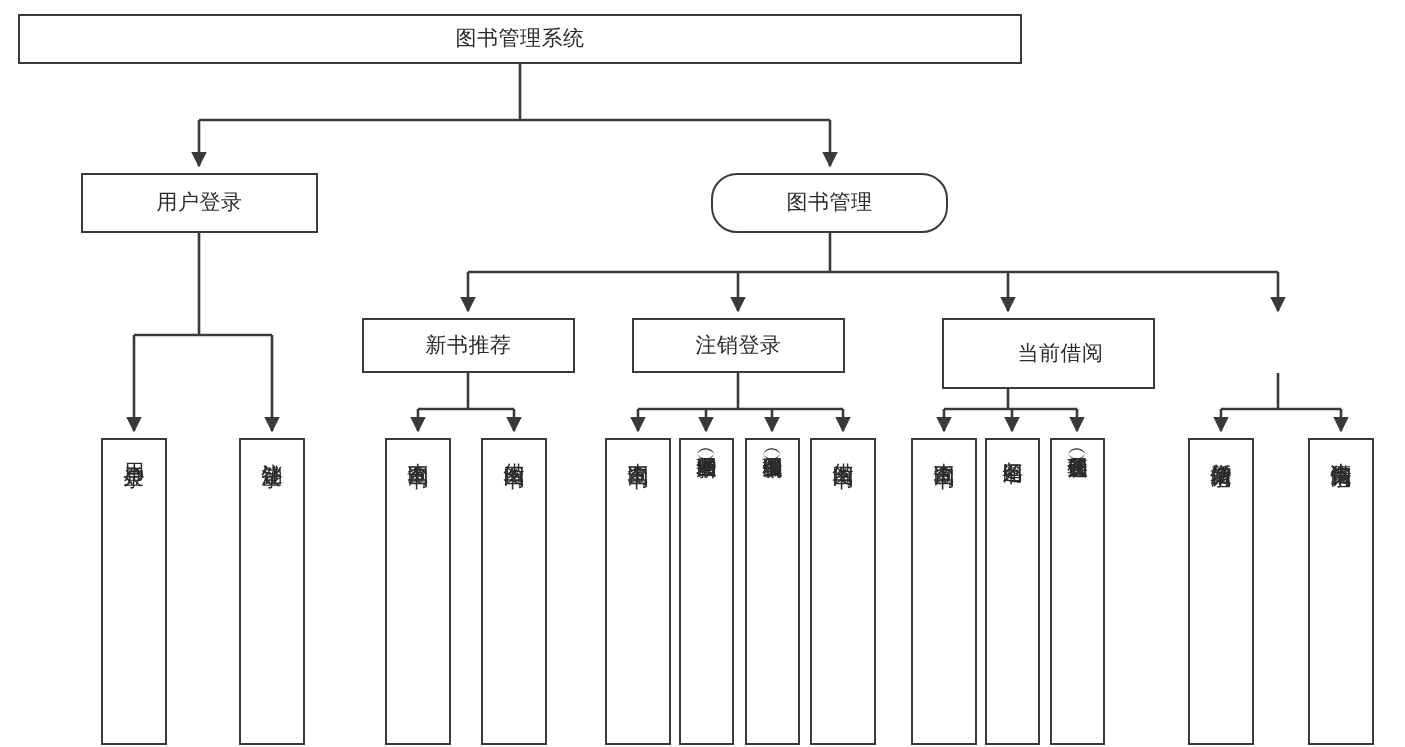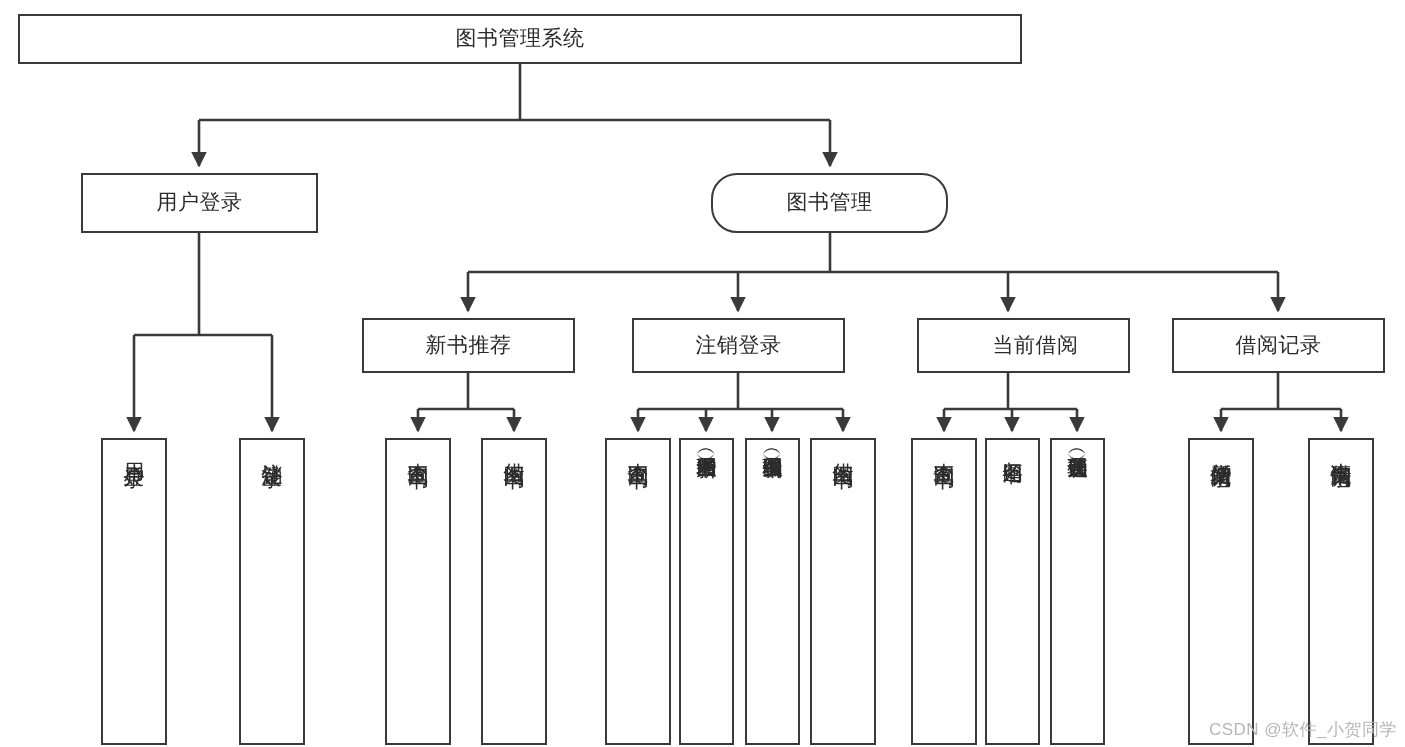--- a/index.html
+++ b/index.html
@@ -138,25 +138,22 @@
   <div class="node h-node" style="left:711px; top:173px; width:237px; height:60px;border-radius:26px;">
     <span class="lbl">图书管理</span>
   </div>
 
   <div class="node h-node" style="left:362px; top:318px; width:213px; height:55px;justify-content:center;">
     <span class="lbl">新书推荐</span>
   </div>
   <div class="node h-node" style="left:632px; top:318px; width:213px; height:55px;">
     <span class="lbl">注销登录</span>
   </div>
-  <div class="node h-node" style="left:917px; top:318px; width:213px; height:55px;padding-left:24px;">
+  <div class="node h-node" style="left:942px; top:318px; width:213px; height:71px;padding-left:24px;">
     <span class="lbl">当前借阅</span>
-  </div>
-  <div class="node h-node" style="left:1172px; top:318px; width:213px; height:55px;">
-    <span class="lbl">借阅记录</span>
   </div>
 
   <div class="node v-node" style="left:101px; top:438px; width:66px; height:307px;">
     <span class="lbl">用户登录</span>
   </div>
   <div class="node v-node" style="left:239px; top:438px; width:66px; height:307px;">
     <span class="lbl">注销登录</span>
   </div>
 
   <div class="node v-node" style="left:385px; top:438px; width:66px; height:307px;">
@@ -189,15 +186,14 @@
     <span class="lbl" style="font-size:20px; letter-spacing:0px;">确认归还（管理员）</span>
   </div>
 
   <div class="node v-node" style="left:1188px; top:438px; width:66px; height:307px;">
     <span class="lbl" style="letter-spacing:1px;">新增借阅记录</span>
   </div>
   <div class="node v-node" style="left:1308px; top:438px; width:66px; height:307px;">
     <span class="lbl" style="letter-spacing:1px;">查询借阅记录</span>
   </div>
 
-  <div id="watermark">CSDN @软件_小贺同学</div>
 
 </div>
 
 </body></html>

